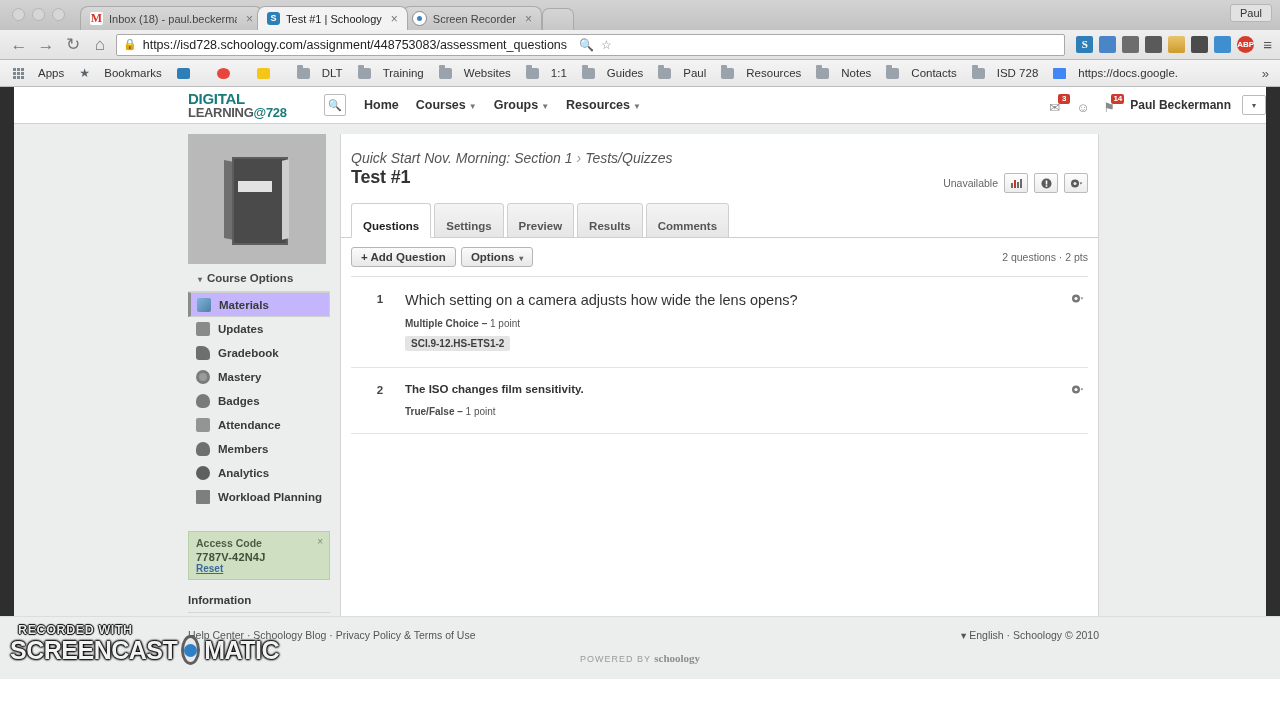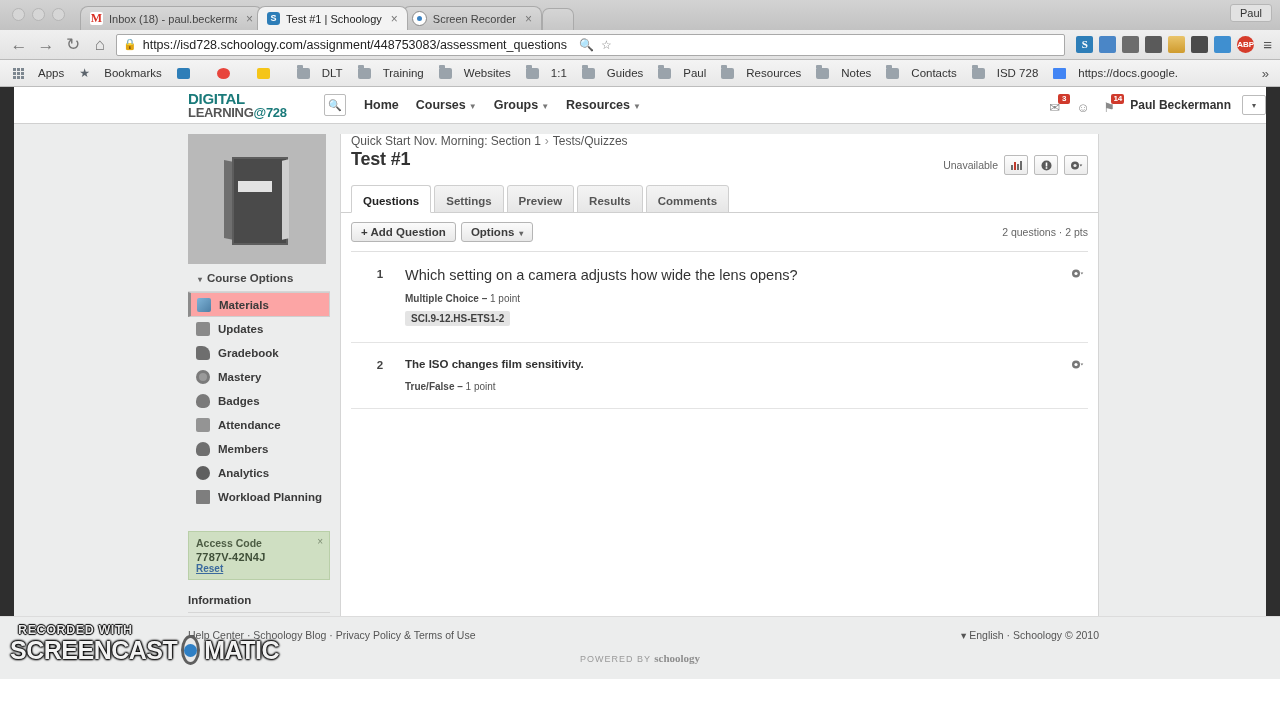--- a/index.html
+++ b/index.html
@@ -90,21 +90,21 @@
   .book{width:66px;height:84px;position:relative;}
   .book .spine{position:absolute;left:0;top:4px;width:10px;height:78px;background:#6f6f6f;transform:skewY(10deg);}
   .book .cover{position:absolute;left:8px;top:0;width:52px;height:84px;background:#4a4a4a;border:2px solid #5d5d5d;}
   .book .label{position:absolute;left:14px;top:24px;width:34px;height:11px;background:#e2e2e2;}
   .book .pages{position:absolute;left:58px;top:3px;width:7px;height:79px;background:#cfcfcf;transform:skewY(-12deg);}
   .courseopts{font-size:11.5px;font-weight:bold;color:#444;padding:8px 0 7px 10px;}
   .courseopts .tri{font-size:8px;color:#666;margin-right:5px;}
   .navlist{border-top:1px solid #d6d6d6;}
   .navitem{display:flex;align-items:center;gap:8px;height:23px;padding-left:8px;font-size:11.5px;
            font-weight:bold;color:#3a3a3a;border-bottom:1px solid transparent;}
-  .navitem.active{background:#fca5a5;border:1px solid #cfcfcf;border-left:3px solid #8b8b8b;padding-left:6px;}
+  .navitem.active{background:#c4b5fd;border:1px solid #cfcfcf;border-left:3px solid #8b8b8b;padding-left:6px;}
   .nav-ic{width:14px;height:14px;flex:0 0 14px;border-radius:2px;background:#8c8c8c;display:block;}
   .ic-materials{background:linear-gradient(135deg,#7fb4d8,#4d7fa5);}
   .ic-updates{background:#8a8a8a;}
   .ic-grade{background:#6e6e6e;border-radius:3px 8px 3px 3px;}
   .ic-mastery{background:#9a9a9a;border-radius:50%;border:3px solid #7b7b7b;box-sizing:border-box;}
   .ic-badges{background:#7a7a7a;border-radius:50% 50% 40% 40%;}
   .ic-attend{background:#949494;}
   .ic-members{background:#6f6f6f;border-radius:50% 50% 30% 30%;}
   .ic-analytics{background:#5f5f5f;border-radius:50%;}
   .ic-workload{background:#7e7e7e;border-radius:1px;}
@@ -113,30 +113,30 @@
   .ac-title{font-size:10.5px;font-weight:bold;color:#4d5d44;}
   .ac-x{position:absolute;right:6px;top:4px;font-size:10px;color:#7d8d73;}
   .ac-row{display:flex;align-items:baseline;justify-content:space-between;margin-top:2px;flex-direction:column;}
   .ac-code{font-size:11px;font-weight:bold;color:#3f4f38;letter-spacing:0.2px;}
   .ac-reset{font-size:10px;color:#3b6a9e;text-decoration:underline;font-weight:bold;}
   .infohead{margin-top:14px;font-size:11.5px;font-weight:bold;color:#3a3a3a;padding-bottom:6px;border-bottom:1px solid #d6d6d6;}
   .infoblock{padding-top:7px;font-size:11px;color:#444;line-height:1.25;}
 
   .maincol{flex:1;margin-left:10px;margin-right:181px;background:#fff;border:1px solid #d5d5d5;
            border-top:none;min-height:480px;padding:0;}
-  .crumb{font-size:12px;color:#555;padding:0 0 0 10px;}
+  .crumb{font-size:14px;color:#555;padding:16px 0 0 10px;font-style:italic;}
   .crumb .sep{color:#999;margin:0 4px;}
   .titlerow{display:flex;align-items:flex-start;padding:1px 10px 0 10px;}
   .ptitle{font-size:18px;font-weight:bold;color:#333;letter-spacing:-0.2px;}
   .title-right{margin-left:auto;display:flex;align-items:center;gap:6px;padding-top:6px;}
   .unavail{font-size:10.5px;color:#666;}
   .ibtn{width:22px;height:18px;border:1px solid #bbb;border-radius:2px;
         background:linear-gradient(#fdfdfd,#ececec);display:flex;align-items:center;justify-content:center;font-size:10px;color:#555;}
   .tabrow{display:flex;align-items:flex-end;padding:9px 0 0 10px;border-bottom:1px solid #cfcfcf;}
-  .ptab{font-size:11.5px;font-weight:bold;color:#555;padding:9px 11px 5px 11px;border:1px solid #cfcfcf;
+  .ptab{font-size:11.5px;font-weight:bold;color:#555;padding:16px 11px 5px 11px;border:1px solid #cfcfcf;
         background:linear-gradient(#f4f4f4,#e6e6e6);margin-right:3px;border-radius:3px 3px 0 0;position:relative;top:1px;}
   .ptab.active{background:#fff;color:#222;border-bottom-color:#fff;}
   .toolrow{display:flex;align-items:center;padding:9px 10px 0 10px;}
   .btn{font-size:11.5px;font-weight:bold;color:#3c3c3c;padding:3px 9px;border:1px solid #b5b5b5;
        border-radius:3px;background:linear-gradient(#fbfbfb,#e8e8e8);}
   .btn+.btn{margin-left:5px;}
   .btn .caret{font-size:8px;color:#666;margin-left:5px;}
   .qcount{margin-left:auto;font-size:10.5px;color:#666;}
   .qlist{margin:9px 10px 0 10px;border-top:1px solid #e0e0e0;}
   .qrow{display:flex;align-items:flex-start;padding:14px 4px 16px 4px;border-bottom:1px solid #e4e4e4;}

